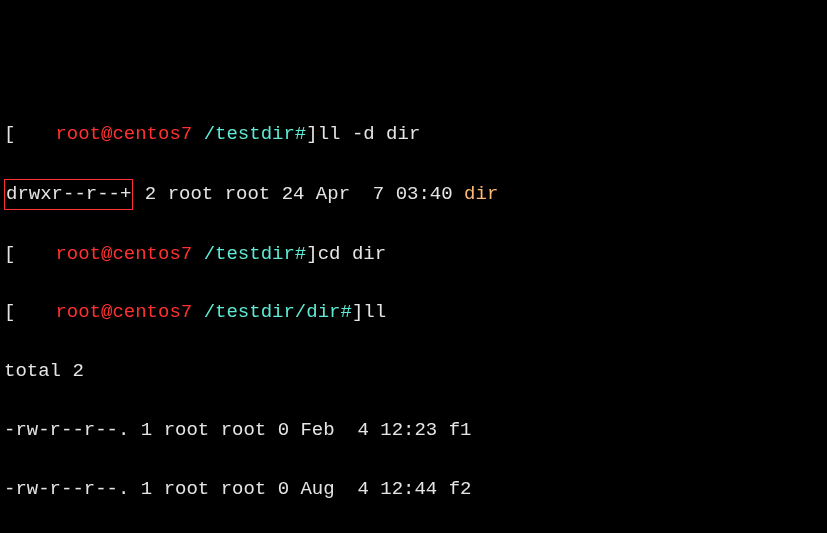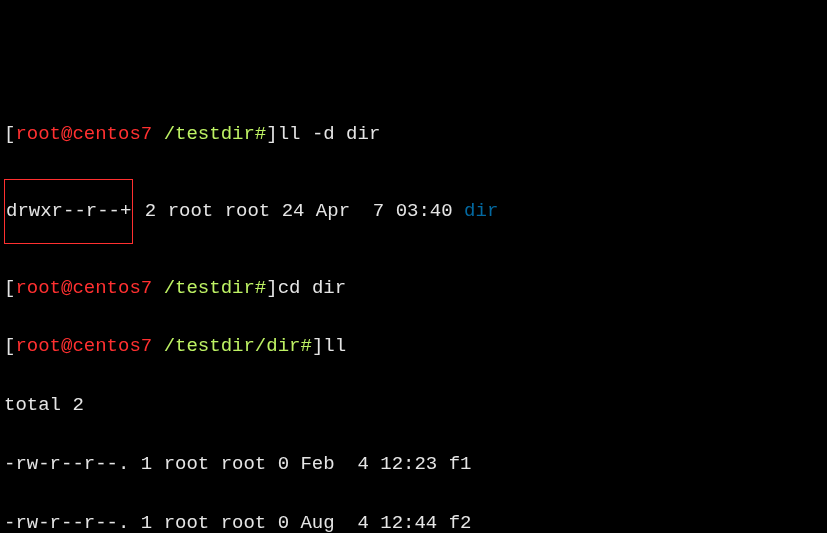--- a/index.html
+++ b/index.html
@@ -5,27 +5,27 @@
     body {
       margin: 0;
       padding: 2px 4px;
       background: #000;
       font-family: "Consolas", "Courier New", monospace;
       font-size: 19px;
       line-height: 1.55;
       color: #e5e5e5;
       white-space: pre;
     }
-    .red { color: #ff3030; }
-    .cyan { color: #bef264; }
-    .blue { color: #0369a1; }
+    .red { color: #ff3030; margin-left: 40px; }
+    .cyan { color: #5eead4; }
+    .blue { color: #fdba74; }
     .white { color: #e5e5e5; }
     .box-red {
       border: 1px solid #ff3030;
-      padding: 17px 1px;
+      padding: 0 1px;
       display: inline-block;
     }
     .line { display: block; }
   </style>
 </head>
 <body>
 
 
 
 <span class="line"><span class="white">[</span><span class="red">root@centos7</span><span class="cyan"> /testdir#</span><span class="white">]</span><span class="white">ll -d dir</span></span>

